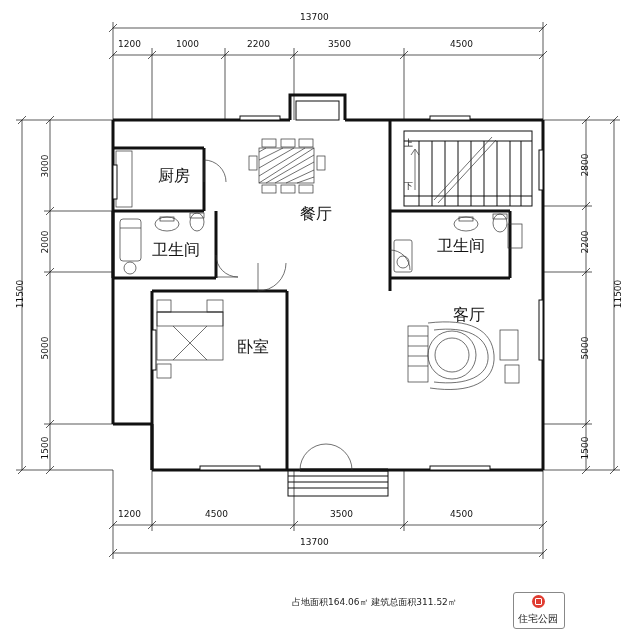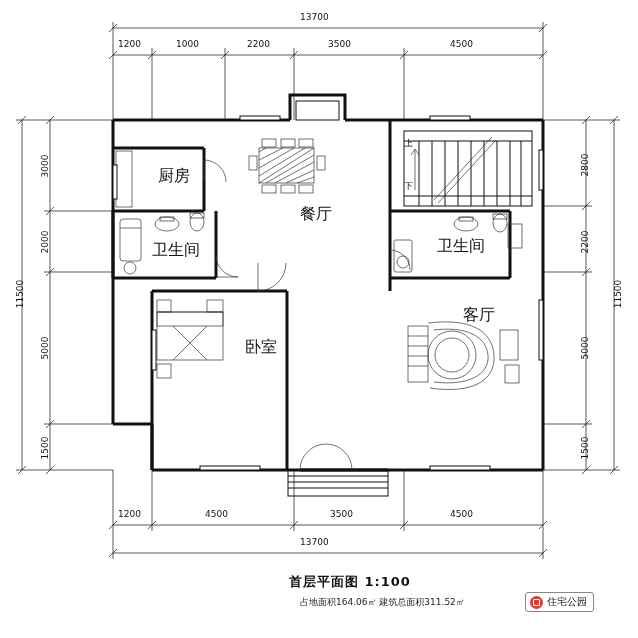--- a/index.html
+++ b/index.html
@@ -303,27 +303,26 @@
   <div class="abs dimtext" style="left:604px;top:289px;transform:rotate(-90deg);transform-origin:center;">11500</div>
   <div class="abs dimtext" style="left:574px;top:160px;transform:rotate(-90deg);transform-origin:center;">2800</div>
   <div class="abs dimtext" style="left:574px;top:237px;transform:rotate(-90deg);transform-origin:center;">2200</div>
   <div class="abs dimtext" style="left:574px;top:343px;transform:rotate(-90deg);transform-origin:center;">5000</div>
   <div class="abs dimtext" style="left:574px;top:443px;transform:rotate(-90deg);transform-origin:center;">1500</div>
 
   <div class="abs roomlabel" style="left:158px;top:166px;">厨房</div>
   <div class="abs roomlabel" style="left:300px;top:204px;">餐厅</div>
   <div class="abs roomlabel" style="left:152px;top:240px;">卫生间</div>
   <div class="abs roomlabel" style="left:437px;top:236px;">卫生间</div>
-  <div class="abs roomlabel" style="left:245px;top:337px;text-align:center;">卧室</div>
-  <div class="abs roomlabel" style="left:463px;top:305px;">客厅</div>
+  <div class="abs roomlabel" style="left:237px;top:337px;text-align:center;">卧室</div>
+  <div class="abs roomlabel" style="left:453px;top:305px;">客厅</div>
 
   <div class="abs roomlabel tiny" style="left:404px;top:137px;font-size:9px;">上</div>
   <div class="abs roomlabel tiny" style="left:404px;top:180px;font-size:9px;">下</div>
 
-  <div class="abs title" style="left:289px;top:573px;">首层平面图  1:100</div>
-  <div class="abs subtitle" style="left:300px;top:596px;">占地面积164.06㎡ 建筑总面积311.52㎡</div>
-
-  <div class="abs brandbox" style="left:525px;top:592px;">
+  <div class="abs subtitle" style="left:292px;top:596px;">占地面积164.06㎡ 建筑总面积311.52㎡</div>
+
+  <div class="abs brandbox" style="left:513px;top:592px;flex-direction:column;">
     <span class="logo"></span>
     <span class="brand">住宅公园</span>
   </div>
 
 </div>
 
 </body></html>

